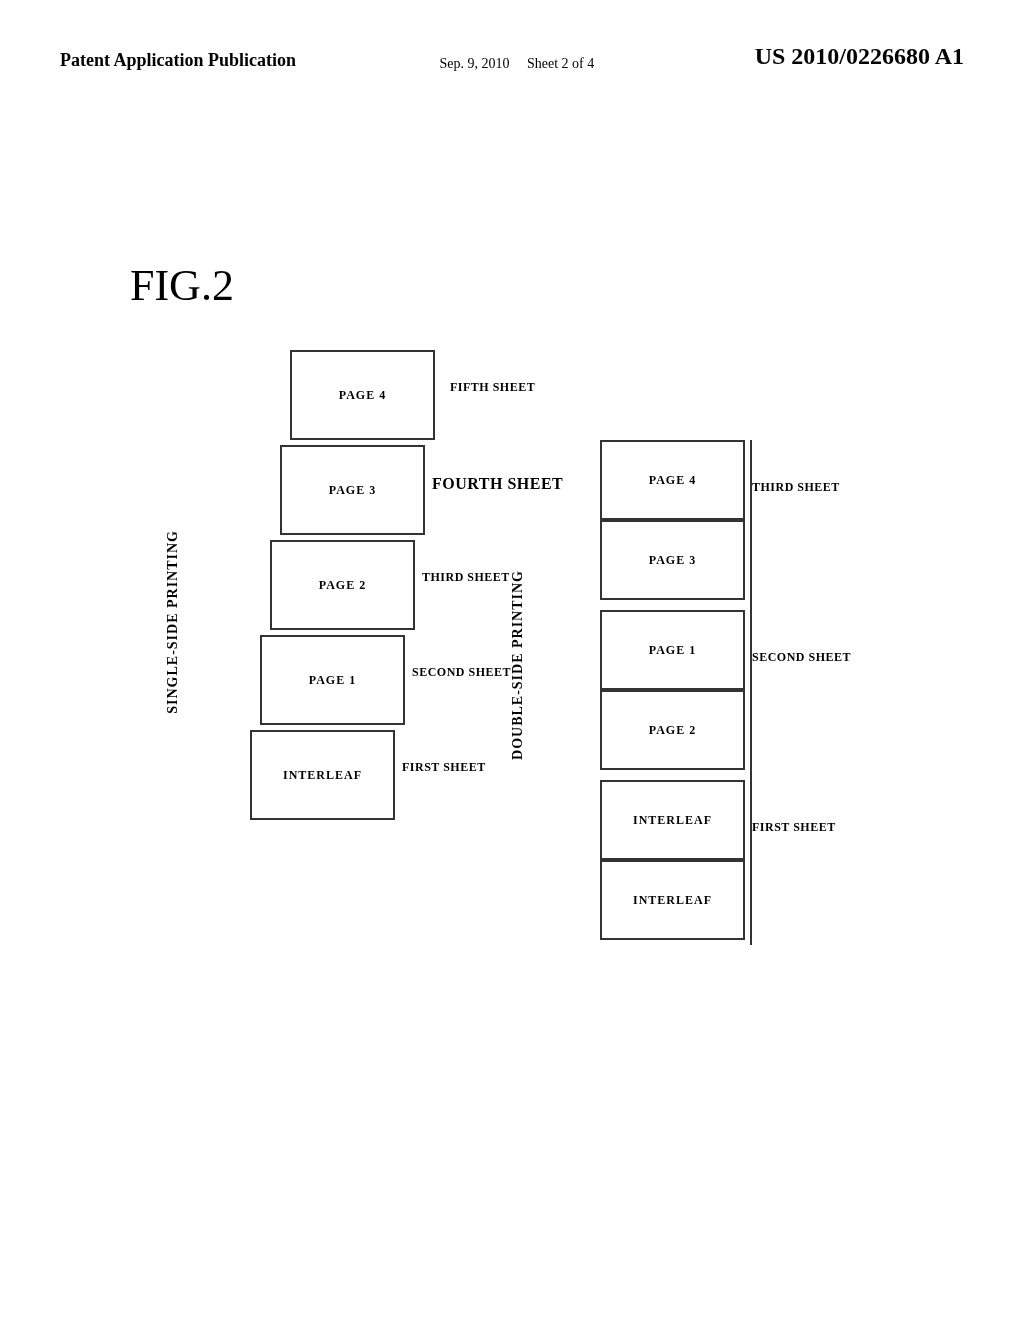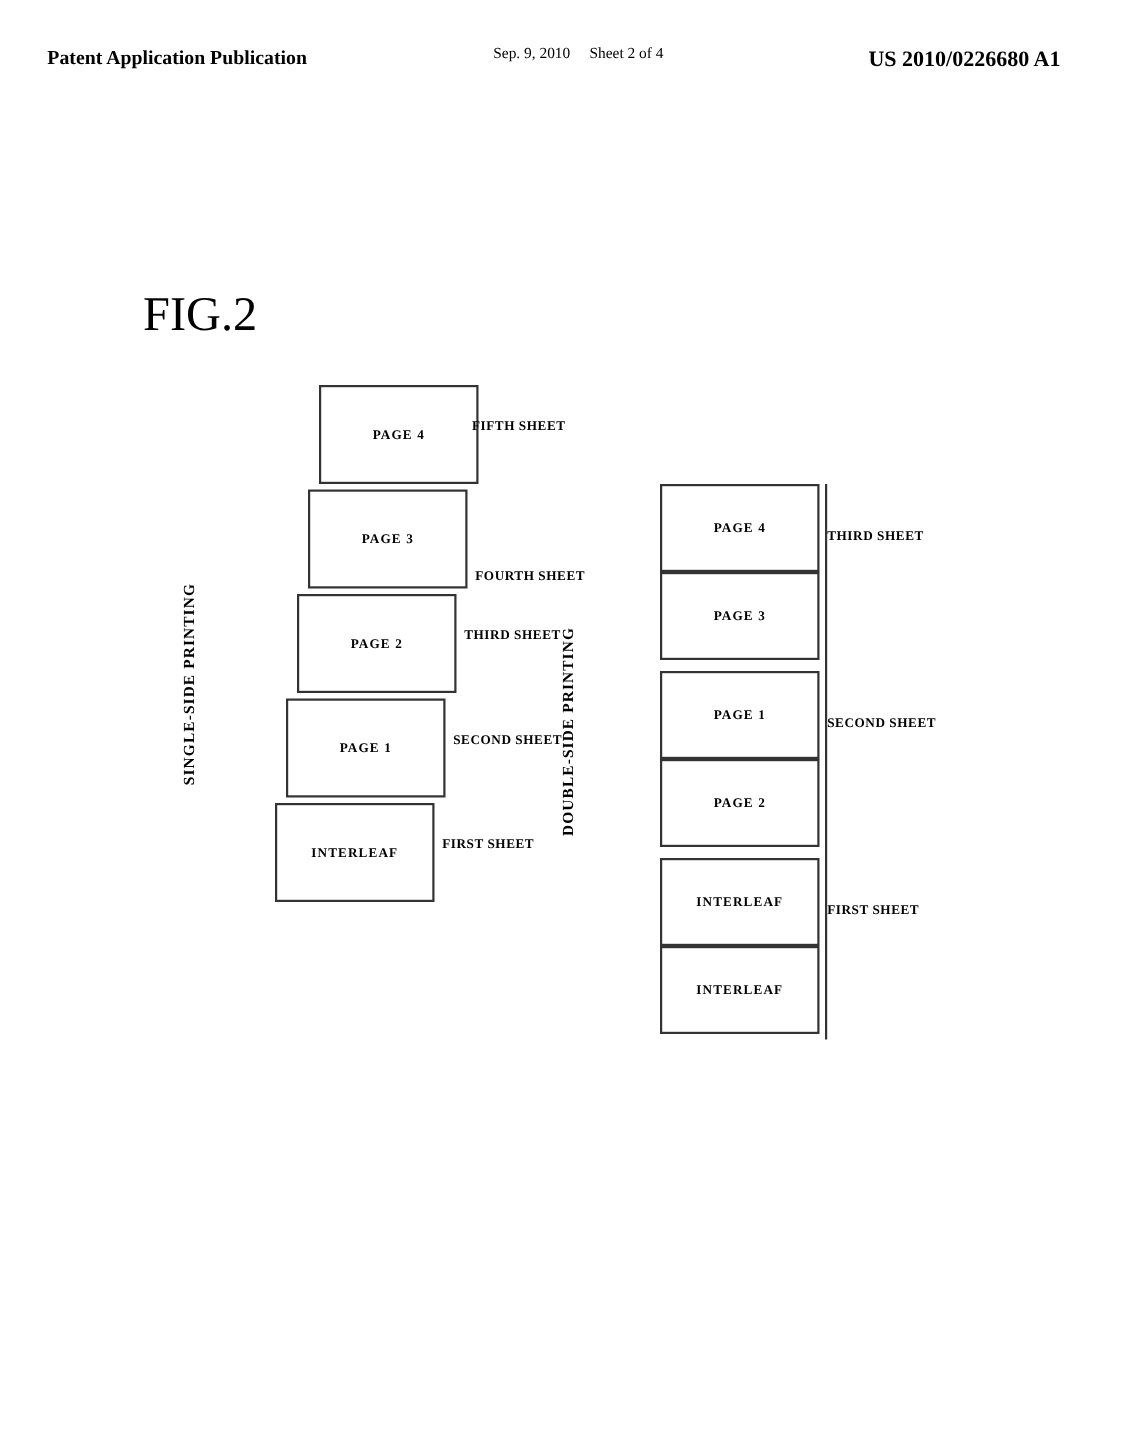--- a/index.html
+++ b/index.html
@@ -9,36 +9,36 @@
       background: #fff;
       font-family: 'Times New Roman', Times, serif;
       position: relative;
       overflow: hidden;
     }
 
     
     .header {
       display: flex;
       justify-content: space-between;
-      align-items: flex-start;
-      padding: 40px 60px 20px 43px;
+      align-items: flex-end;
+      padding: 40px 60px 20px 60px;
       border-bottom: none;
     }
     .header-left {
       font-size: 18px;
       font-weight: bold;
       line-height: 1.4;
     }
     .header-center {
       font-size: 14px;
       text-align: center;
       line-height: 1.4;
     }
     .header-right {
-      font-size: 20px;
+      font-size: 24px;
       font-weight: bold;
       text-align: right;
       line-height: 1.4;
       margin-left: 17px;
     }
   </style>
 </head>
 <body>
 
 <div class="header">
@@ -67,26 +67,26 @@
   <div style="position:absolute; left:162px; top:335px; font-size:12px; font-weight:bold; letter-spacing:0.5px; white-space:nowrap;">SECOND SHEET</div>
 
   <div style="position:absolute; left:20px; top:210px; width:145px; height:90px; border:2px solid #333; background:#fff; display:flex; align-items:center; justify-content:center;">
     <span style="font-size:12px; font-weight:bold; letter-spacing:1px;">PAGE 2</span>
   </div>
   <div style="position:absolute; left:172px; top:240px; font-size:12px; font-weight:bold; letter-spacing:0.5px; white-space:nowrap;">THIRD SHEET</div>
 
   <div style="position:absolute; left:30px; top:115px; width:145px; height:90px; border:2px solid #333; background:#fff; display:flex; align-items:center; justify-content:center;">
     <span style="font-size:12px; font-weight:bold; letter-spacing:1px;">PAGE 3</span>
   </div>
-  <div style="position:absolute; left:182px; top:145px; font-size:12px; font-weight:bold; letter-spacing:0.5px; white-space:nowrap;margin-top:41px;">FOURTH SHEET</div>
+  <div style="position:absolute; left:182px; top:145px; font-size:16px; font-weight:bold; letter-spacing:0.5px; white-space:nowrap;">FOURTH SHEET</div>
 
   <div style="position:absolute; left:40px; top:20px; width:145px; height:90px; border:2px solid #333; background:#fff; display:flex; align-items:center; justify-content:center;">
     <span style="font-size:12px; font-weight:bold; letter-spacing:1px;">PAGE 4</span>
   </div>
-  <div style="position:absolute; left:179px; top:50px; font-size:12px; font-weight:bold; letter-spacing:0.5px; white-space:nowrap;">FIFTH SHEET</div>
+  <div style="position:absolute; left:200px; top:50px; font-size:12px; font-weight:bold; letter-spacing:0.5px; white-space:nowrap;">FIFTH SHEET</div>
 </div>
 
 <div style="position:absolute; left:600px; top:330px;">
 
   <div style="position:absolute; left:-90px; top:240px; font-size:14px; font-weight:bold; letter-spacing:1px; writing-mode:vertical-rl; transform:rotate(180deg); white-space:nowrap;">DOUBLE-SIDE PRINTING</div>
 
   <div style="position:absolute; left:0px; top:530px; width:145px; height:80px; border:2px solid #333; background:#fff; display:flex; align-items:center; justify-content:center;">
     <span style="font-size:12px; font-weight:bold; letter-spacing:1px;">INTERLEAF</span>
   </div>
 

